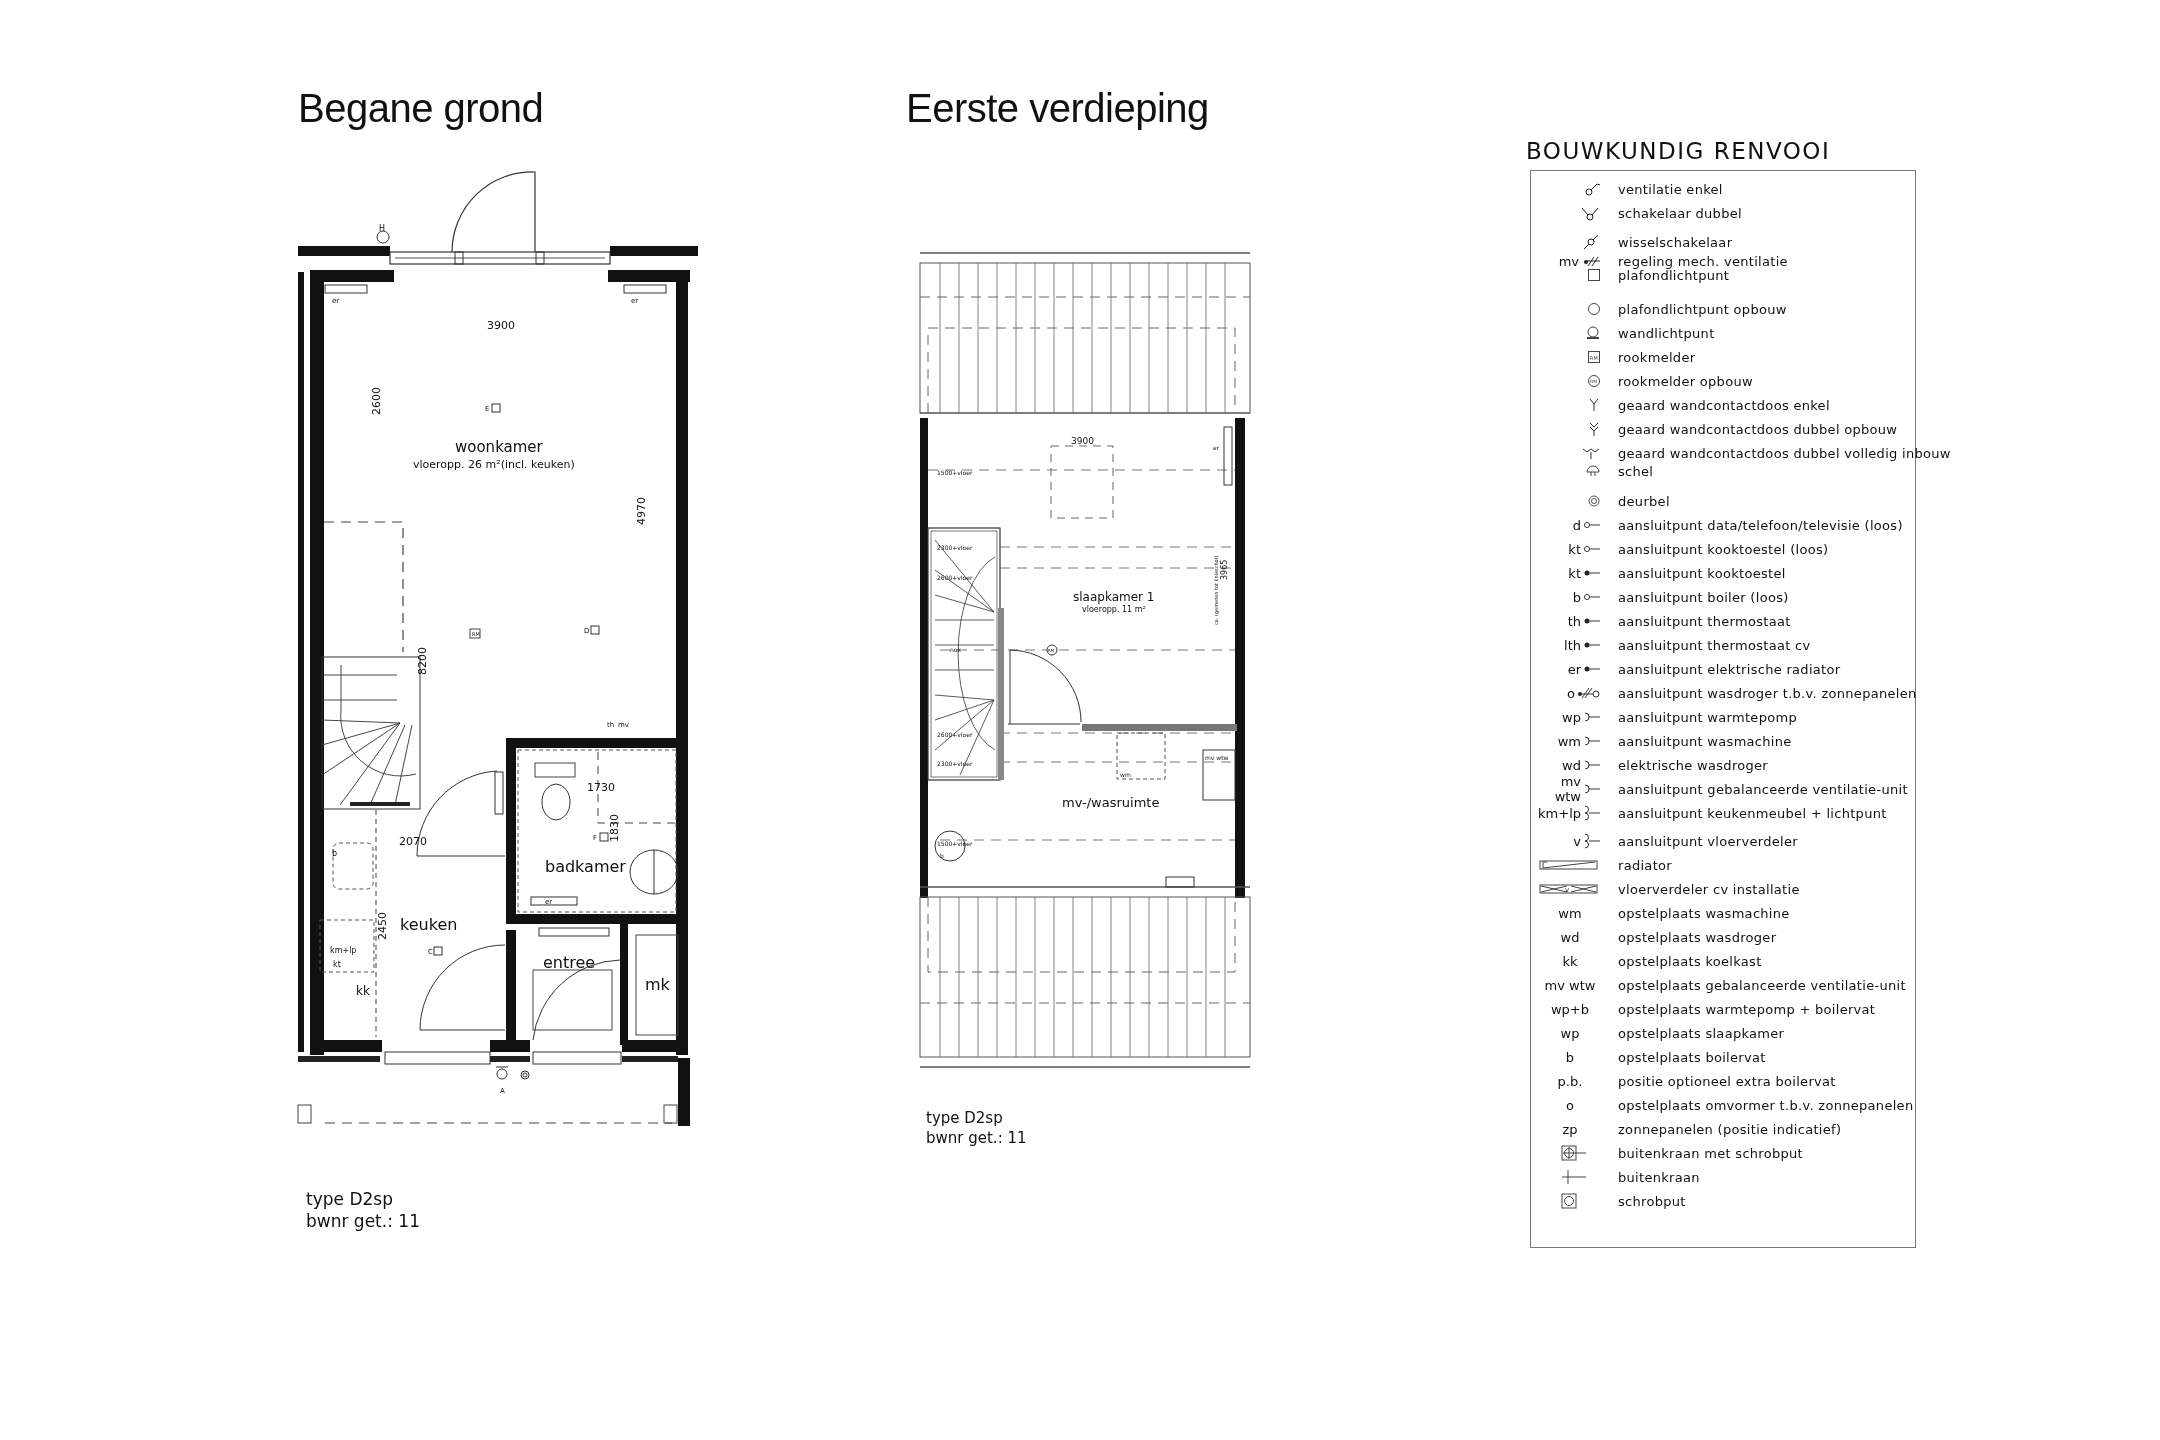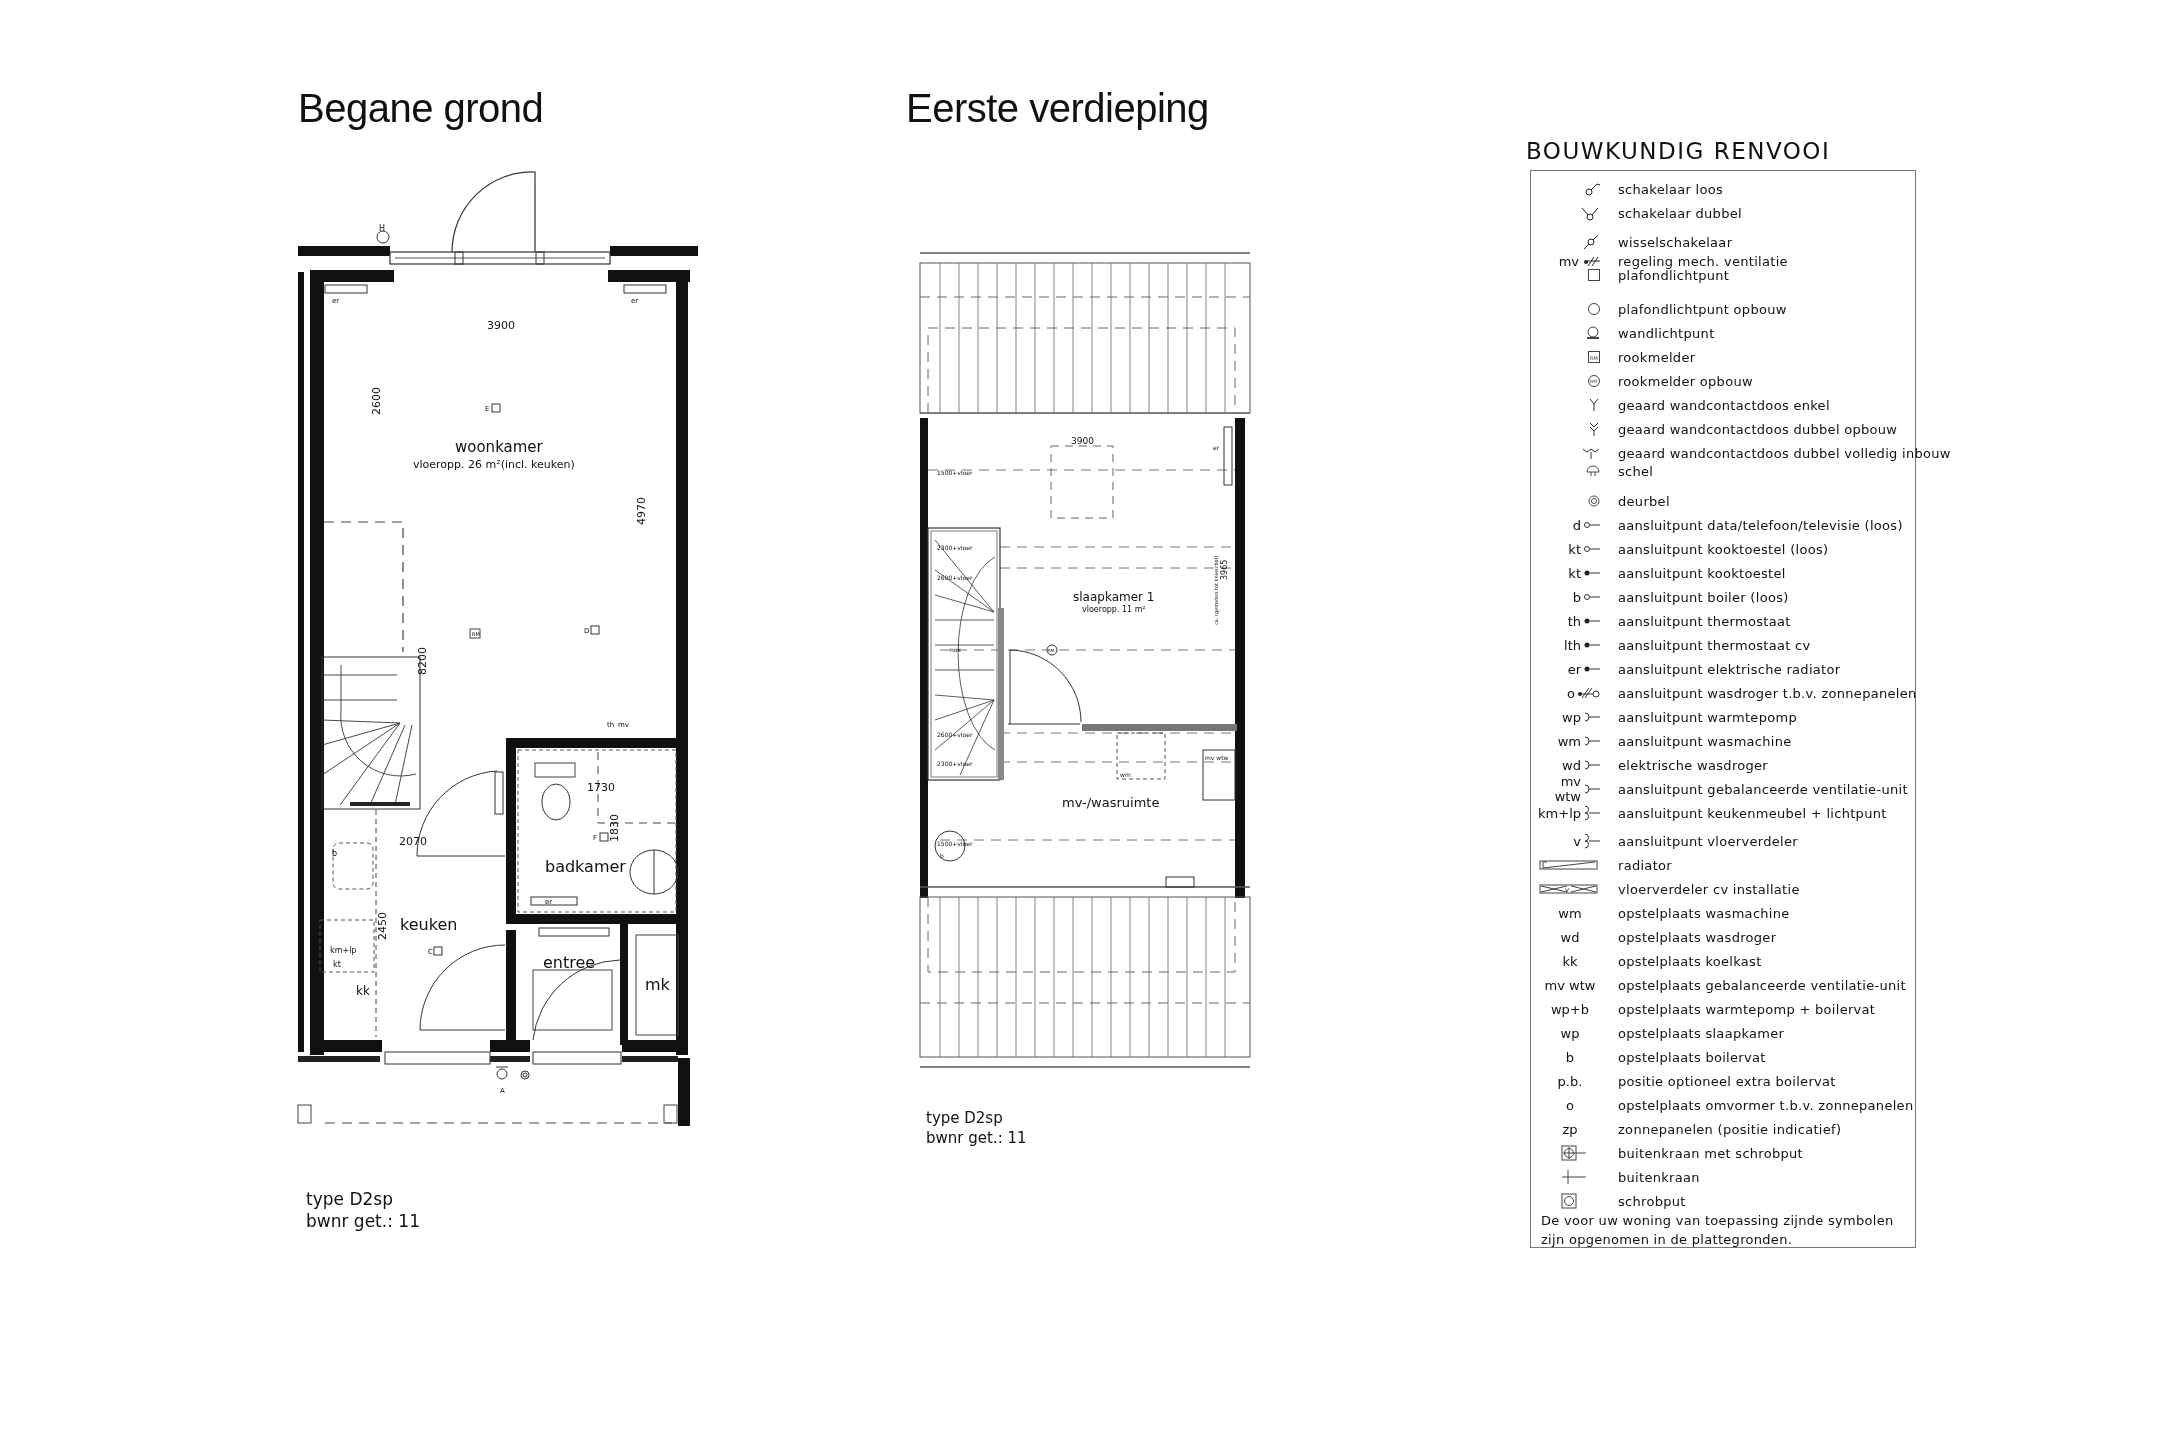--- a/index.html
+++ b/index.html
@@ -292,21 +292,21 @@
     <div class="legend-row" style="top: 6px;">
       <div class="legend-sym">
         <span style="display: inline-flex;">
           <svg width="20" height="16">
             <circle cx="8" cy="11" r="3" fill="none" stroke="#222"></circle>
             <line x1="10" y1="9" x2="16" y2="3" stroke="#222"></line>
             <line x1="16" y1="3" x2="19" y2="4" stroke="#222"></line>
           </svg>
         </span>
       </div>
-      <span class="legend-label">schakelaar loos</span>
+      <span class="legend-label">ventilatie enkel</span>
     </div>
     <div class="legend-row" style="top: 30px;">
       <div class="legend-sym">
         <span style="display: inline-flex;">
           <svg width="22" height="16">
             <circle cx="11" cy="12" r="3" fill="none" stroke="#222"></circle>
             <line x1="9" y1="10" x2="3" y2="3" stroke="#222"></line>
             <line x1="13" y1="10" x2="19" y2="3" stroke="#222"></line>
           </svg>
         </span>
@@ -737,14 +737,13 @@
       <div class="legend-sym" style="justify-content: flex-start; padding-left: 30px;">
         <span style="display: inline-flex;">
           <svg width="26" height="16">
             <rect x="1" y="1" width="14" height="14" fill="none" stroke="#444"></rect>
             <circle cx="8" cy="8" r="4.5" fill="none" stroke="#444"></circle>
           </svg>
         </span>
       </div>
       <span class="legend-label">schrobput</span>
     </div>
-    <div class="legend-note" style="top: 1040px;">De voor uw woning van toepassing zijnde symbolen zijn opgenomen in de plattegronden.</div>
   </div>
 
 </body></html>

